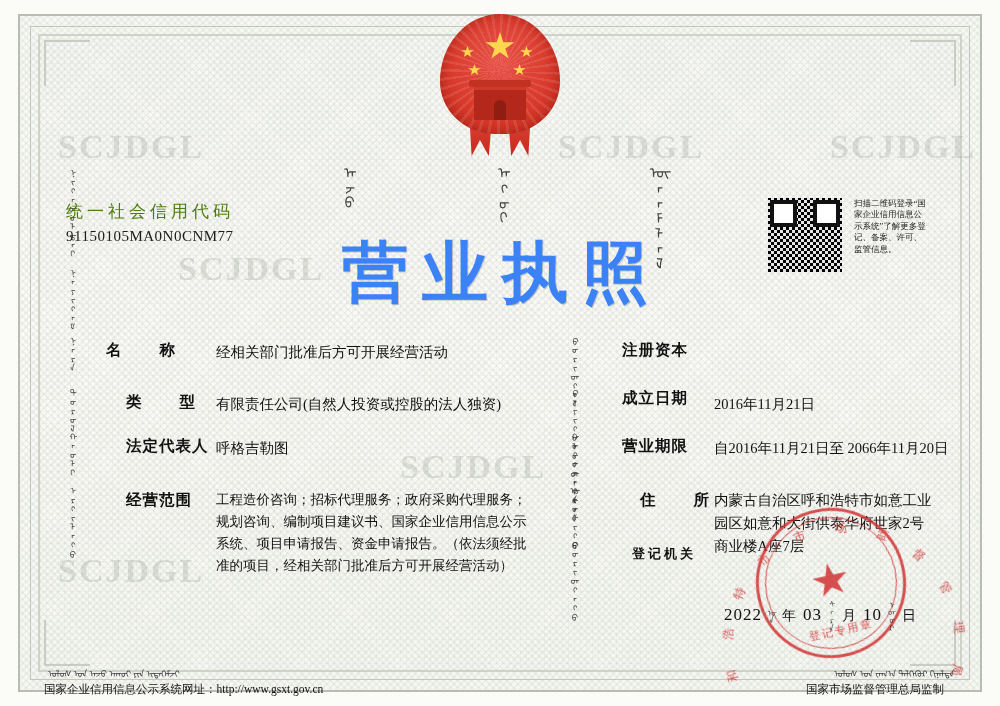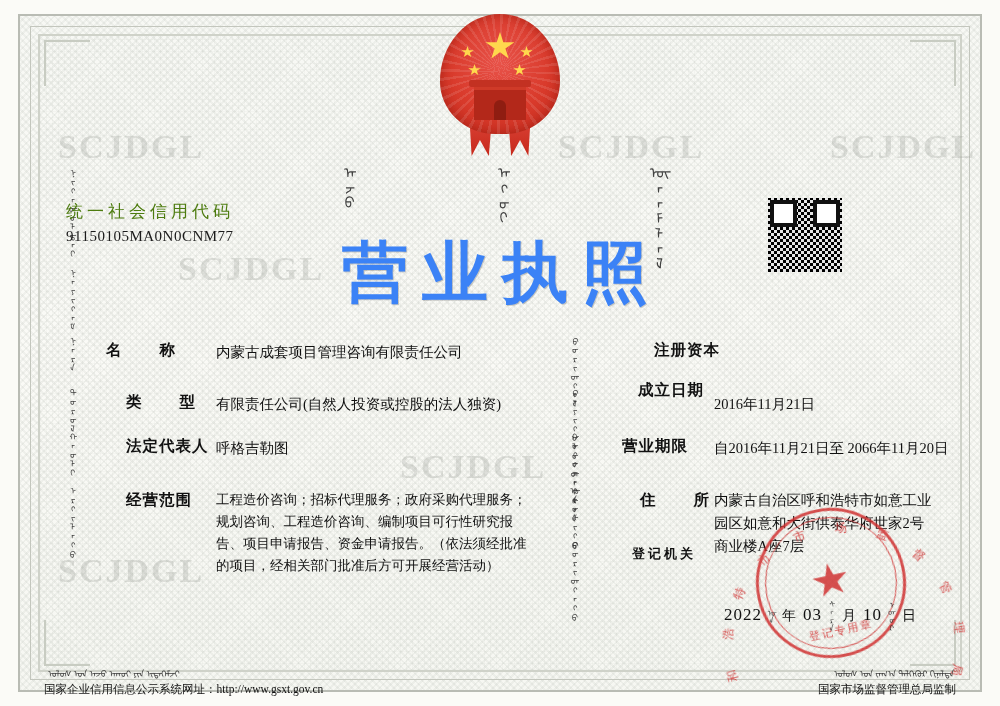--- a/index.html
+++ b/index.html
@@ -250,22 +250,22 @@
   .l-type   { left: 126px; top: 392px; letter-spacing: 38px; }
   .l-legal  { left: 126px; top: 436px; letter-spacing: 1px; }
   .l-scope  { left: 126px; top: 490px; letter-spacing: 1px; }
 
   .v-name   { left: 216px; top: 341px; }
   .v-type   { left: 216px; top: 393px; }
   .v-legal  { left: 216px; top: 437px; }
   .v-scope  { left: 216px; top: 489px; width: 322px; font-size: 13.5px; line-height: 1.62; }
 
   
-  .l-capital { left: 622px; top: 340px; letter-spacing: 1px; margin-left: 32px; }
-  .l-estdate { left: 622px; top: 380px; letter-spacing: 1px; margin-left: 16px; }
+  .l-capital { left: 622px; top: 340px; letter-spacing: 1px; }
+  .l-estdate { left: 622px; top: 388px; letter-spacing: 1px; }
   .l-term    { left: 622px; top: 436px; letter-spacing: 1px; }
   .l-addr    { left: 640px; top: 490px; letter-spacing: 38px; }
   .l-authority { left: 632px; top: 545px; letter-spacing: 3px; font-size: 13px; }
 
   .v-capital { left: 714px; top: 341px; }
   .v-estdate { left: 714px; top: 393px; }
   .v-term    { left: 714px; top: 437px; }
   .v-addr    { left: 714px; top: 489px; width: 220px; line-height: 1.6; }
 
   
@@ -350,21 +350,21 @@
   .footer-right-mong {
     position: absolute;
     right: 46px; top: 664px;
     font-family: "Liberation Serif", serif;
     font-size: 9px;
     color: #222;
     text-align: right;
   }
   .footer-right {
     position: absolute;
-    right: 44px; top: 682px;
+    right: 56px; top: 682px;
     font-family: "Liberation Serif", serif;
     font-size: 11.5px;
     color: #111;
     text-align: right;
   }
 </style>
 </head>
 <body>
 
 <div class="page">
@@ -401,43 +401,44 @@
   <div class="mong mong-title mt2">ᠠᠬᠤᠢ</div>
   <div class="mong mong-title mt3">ᠦᠨᠡᠮᠯᠡᠯ</div>
 
   <div class="mong mong-small ms-top">ᠨᠢᠭᠡᠳᠦᠯᠲᠡᠢ ᠨᠡᠶᠢᠭᠡᠮ</div>
   <div class="credit-label">统一社会信用代码</div>
   <div class="credit-code">91150105MA0N0CNM77</div>
 
   <div class="main-title">营业执照</div>
 
   <div class="qr"></div>
+  <div class="qr-note">扫描二维码登录“国家企业信用信息公示系统”了解更多登记、备案、许可、监管信息。</div>
 
   <div class="mong mong-small ms-r1">ᠨᠡᠷᠡ</div>
   <div class="mong mong-small ms-r2">ᠲᠥᠷᠥᠯ</div>
   <div class="mong mong-small ms-r3">ᠬᠠᠤᠯᠢ</div>
   <div class="mong mong-small ms-r4">ᠡᠷᠬᠢᠯᠡᠬᠦ</div>
 
   <div class="mong mong-small ms-c1">ᠪᠦᠷᠢᠳᠬᠡᠯ</div>
   <div class="mong mong-small ms-c2">ᠪᠠᠶᠢᠭᠤᠯᠤᠭᠳᠠᠭᠰᠠᠨ</div>
   <div class="mong mong-small ms-c3">ᠬᠤᠭᠤᠴᠠᠭᠠ</div>
   <div class="mong mong-small ms-c4">ᠣᠷᠤᠰᠢᠬᠤ</div>
   <div class="mong mong-small ms-c5">ᠪᠦᠷᠢᠳᠬᠡᠬᠦ</div>
 
   <div class="field-label l-name">名称</div>
-  <div class="field-value v-name">内蒙古成套项目管理咨询有限责任公司</div>
+  <div class="field-value v-name">经相关部门批准后方可开展经营活动</div>
 
   <div class="field-label l-type">类型</div>
   <div class="field-value v-type">有限责任公司(自然人投资或控股的法人独资)</div>
 
   <div class="field-label l-legal">法定代表人</div>
   <div class="field-value v-legal">呼格吉勒图</div>
 
   <div class="field-label l-scope">经营范围</div>
-  <div class="field-value v-scope">工程造价咨询；招标代理服务；政府采购代理服务；规划咨询、工程造价咨询、编制项目可行性研究报告、项目申请报告、资金申请报告。（依法须经批准的项目，经相关部门批准后方可开展经营活动）</div>
+  <div class="field-value v-scope">工程造价咨询；招标代理服务；政府采购代理服务；规划咨询、编制项目建议书、国家企业信用信息公示系统、项目申请报告、资金申请报告。（依法须经批准的项目，经相关部门批准后方可开展经营活动）</div>
 
   <div class="field-label l-capital">注册资本</div>
 
   <div class="field-label l-estdate">成立日期</div>
   <div class="field-value v-estdate">2016年11月21日</div>
 
   <div class="field-label l-term">营业期限</div>
   <div class="field-value v-term">自2016年11月21日至 2066年11月20日</div>
 
   <div class="field-label l-addr">住所</div>

